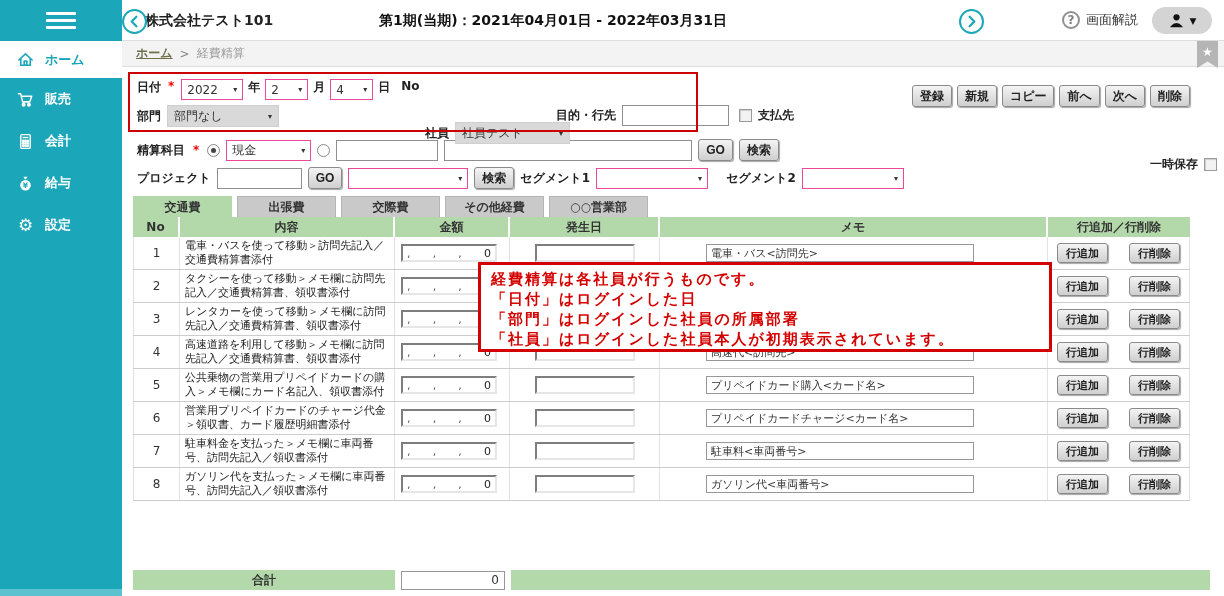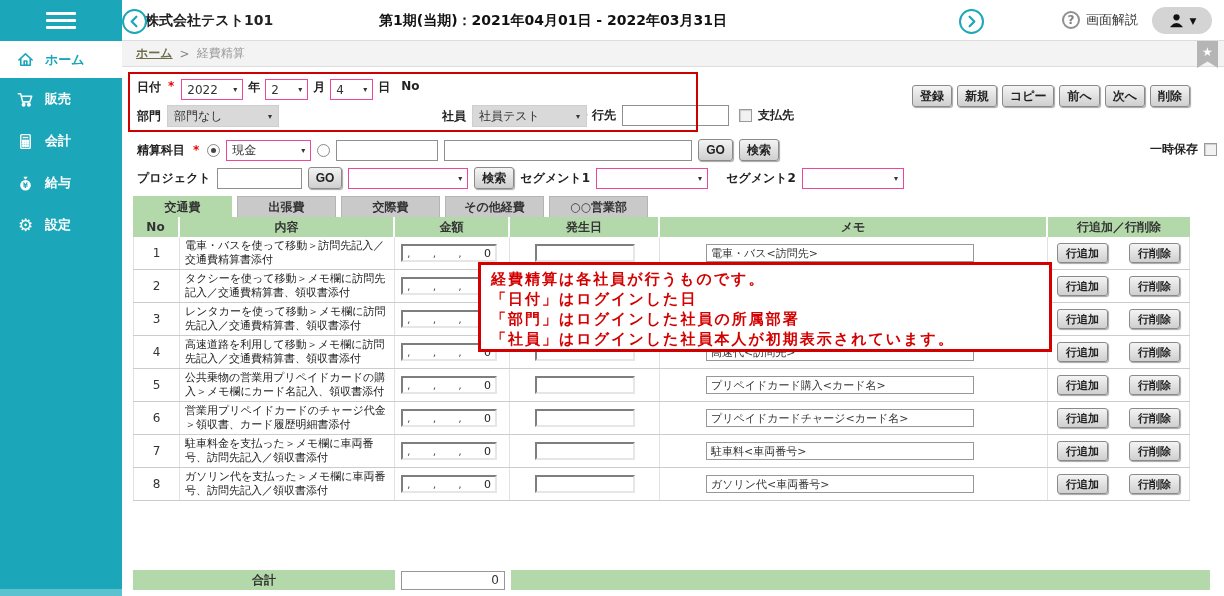--- a/index.html
+++ b/index.html
@@ -50,24 +50,24 @@
   .btn.sm { height:20px; font-size:11px; padding:0 8px; }
   .checkbox { width:13px; height:13px; background:#f2f2f2; border:1px solid #9a9a9a; box-shadow:inset 1px 1px 1px rgba(0,0,0,.15); cursor:pointer; }
   .radio { width:13px; height:13px; border:1px solid #8a8a8a; border-radius:50%; background:#fdfdfd; position:relative; cursor:pointer; }
   .radio.sel::after { content:""; position:absolute; left:3px; top:3px; width:5px; height:5px; border-radius:50%; background:#444; }
 
   .toolbar { position:absolute; right:34px; top:85px; display:flex; gap:5px; }
 
   .red-frame { position:absolute; left:128px; top:72px; width:570px; height:60px; border:2px solid #c00; z-index:6; pointer-events:none; }
   .row-date { position:absolute; left:137px; top:79px; display:flex; gap:5px; z-index:2; }
   .row-dept { position:absolute; left:137px; top:105px; display:flex; align-items:center; gap:6px; z-index:2; }
-  .row-emp  { position:absolute; left:425px; top:105px; display:flex; align-items:center; gap:6px; z-index:2;margin-left:17px; }
+  .row-emp  { position:absolute; left:425px; top:122px; display:flex; align-items:center; gap:6px; z-index:2; }
   .row-purpose { position:absolute; left:556px; top:105px; display:flex; align-items:center; gap:6px; }
   .row-account { position:absolute; left:137px; top:139px; display:flex; align-items:center; gap:6px; }
-  .temp-save { position:absolute; left:1150px; top:141px; display:flex; align-items:center; gap:6px; }
+  .temp-save { position:absolute; left:1150px; top:156px; display:flex; align-items:center; gap:6px; }
   .row-project { position:absolute; left:137px; top:167px; display:flex; align-items:center; gap:6px; }
 
   
   .tabs { position:absolute; left:133px; top:196px; display:flex; gap:5px; }
   .tab { width:99px; height:21px; display:flex; align-items:center; justify-content:center; font-weight:bold; background:#c9c9c9; border:1px solid #b5b5b5; border-bottom:none; cursor:pointer; }
   .tab.active { background:#b3d9aa; border-color:#b3d9aa; }
 
   
   .table { position:absolute; left:133px; top:217px; width:1057px; }
   .thead, .trow { display:grid; grid-template-columns:47px 215px 115px 150px 388px 142px; }

